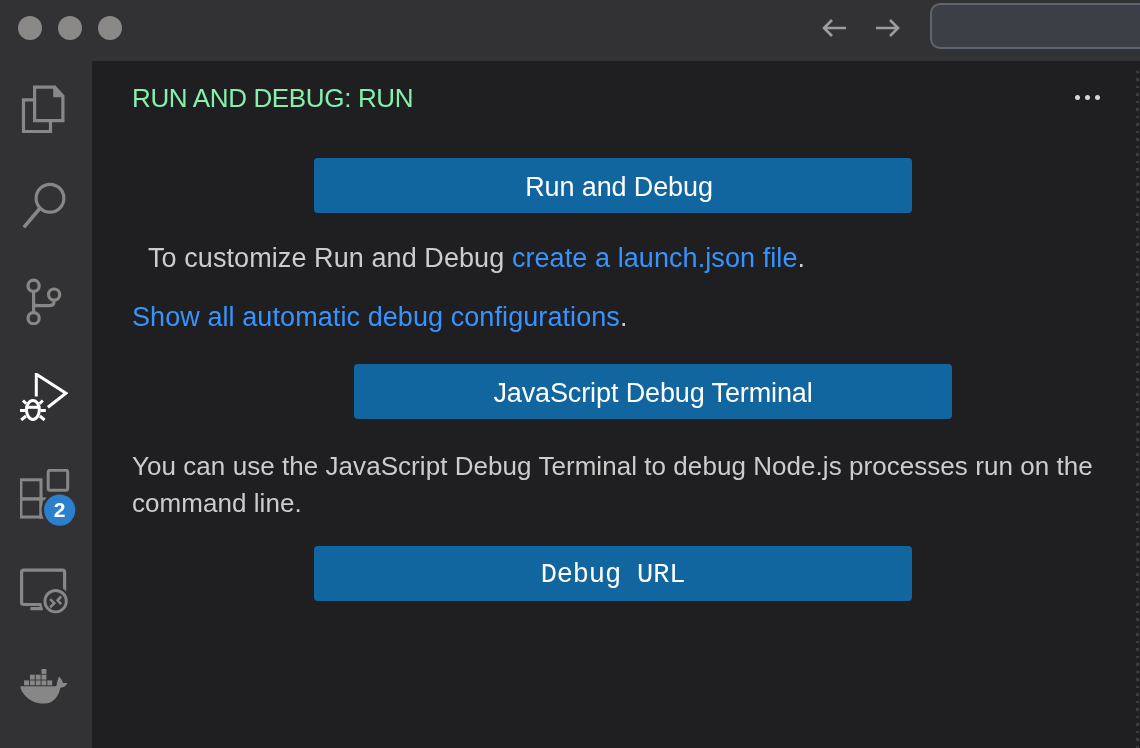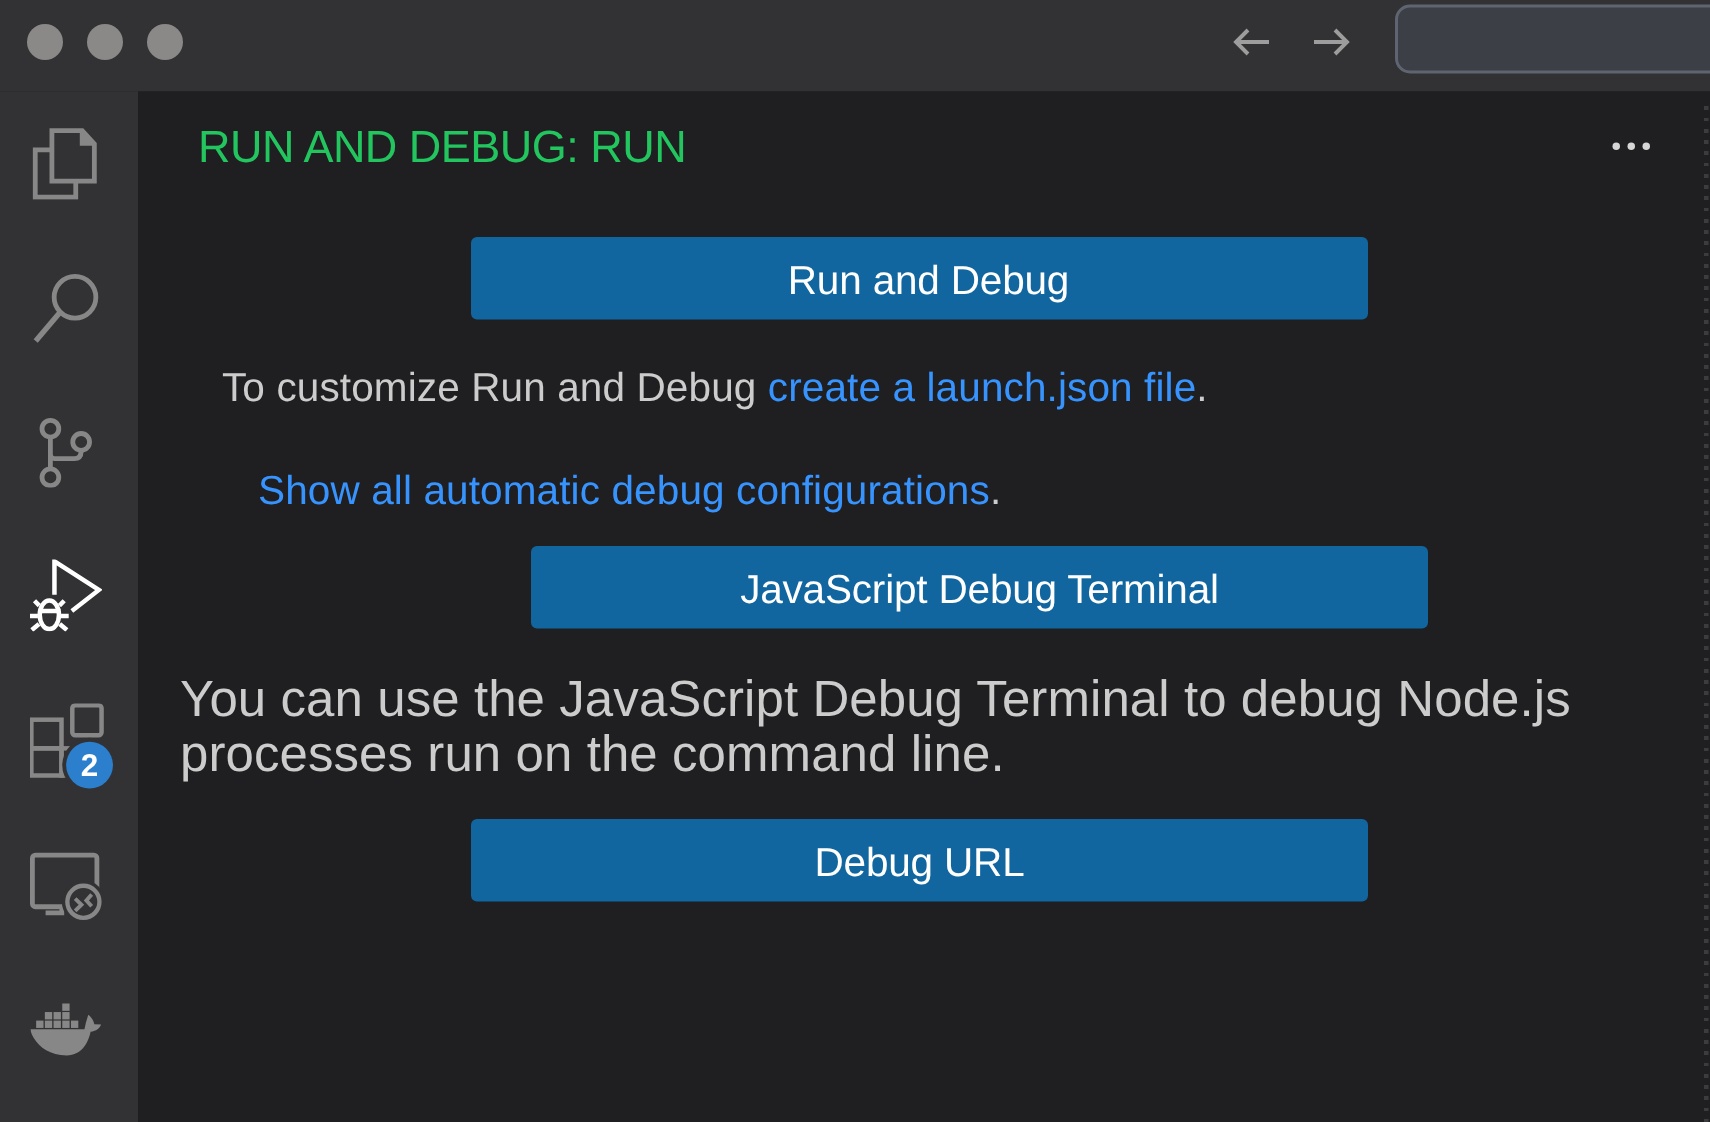--- a/index.html
+++ b/index.html
@@ -5,28 +5,28 @@
   * { margin:0; padding:0; box-sizing:border-box; }
   html,body { width:1140px; height:748px; overflow:hidden; background:#1f1f21; font-family:"Liberation Sans", sans-serif; }
   .abs { position:absolute; }
   #titlebar { left:0; top:0; width:1140px; height:61px; background:#323234; }
   .light { width:24px; height:24px; border-radius:50%; background:#8a8988; top:16.4px; }
   #searchbox { left:930px; top:3px; width:230px; height:46px; border-radius:10px; background:#3c3f45; border:2px solid #5e6470; }
   #activitybar { left:0; top:61px; width:92px; height:687px; background:#323234; }
   #panel { left:92px; top:61px; width:1048px; height:687px; background:#1f1f21; }
   #rightdots { left:1136px; top:66px; width:3px; height:682px;
     background:repeating-linear-gradient(to bottom, #1f1f21 0 5px, #3c3c3e 5px 7.5px); }
-  #header { left:132px; top:86.5px; font-size:30px; line-height:23px; color:#22c55e; letter-spacing:-0.35px; }
+  #header { left:132px; top:86.5px; font-size:26px; line-height:23px; color:#86efac; letter-spacing:-0.35px; }
   #menudots { left:1075px; top:94.6px; display:flex; }
   #menudots i { display:block; width:5px; height:5px; border-radius:50%; background:#d6d6d6; margin-right:4.8px; }
   .btn { left:314px; width:598px; height:55px; background:#11669f; border-radius:4px;
     color:#ffffff; font-size:27px; line-height:58.5px; letter-spacing:-0.12px; text-align:center; }
   .txt { left:132px; font-size:27px; line-height:27px; color:#cccccc; letter-spacing:0.08px; }
   .txt a { color:#3794ff; text-decoration:none; }
-  #para { left:120px; top:448.2px; width:975px; font-size:34px; line-height:36.5px; color:#cccccc; letter-spacing:0.05px; }
+  #para { left:132px; top:448.2px; width:975px; font-size:26px; line-height:36.5px; color:#cccccc; letter-spacing:0.05px; }
   svg { display:block; }
 </style>
 </head>
 <body>
 <div class="abs" id="titlebar">
   <div class="abs light" style="left:18px;"></div>
   <div class="abs light" style="left:57.5px;"></div>
   <div class="abs light" style="left:97.5px;"></div>
   <svg class="abs" style="left:820px; top:16px;" width="30" height="24" viewBox="0 0 30 24">
     <path d="M4 12 H26 M12 4 L4 12 L12 20" fill="none" stroke="#9d9d9d" stroke-width="2.6"></path>
@@ -108,17 +108,17 @@
 </div>
 <div class="abs" id="panel"></div>
 <div class="abs" id="header">RUN AND DEBUG: RUN</div>
 <div class="abs" id="menudots">
     <i></i>
     <i></i>
     <i></i>
   </div>
 <div class="abs btn" style="top:158px;padding-left:12px;">Run and Debug</div>
 <div class="abs txt" style="top:245.3px;margin-left:16px;">To customize Run and Debug <a>create a launch.json file</a>.</div>
-<div class="abs txt" style="top:314px;margin-left:40px;"><a>Show all automatic debug configurations</a>.</div>
+<div class="abs txt" style="top:304px;"><a>Show all automatic debug configurations</a>.</div>
 <div class="abs btn" style="top:364px;margin-left:40px;">JavaScript Debug Terminal</div>
 <div class="abs" id="para">You can use the JavaScript Debug Terminal to debug Node.js processes run on the command line.</div>
-<div class="abs btn" style="top:546px;">Debug URL</div>
+<div class="abs btn" style="top:546px;font-family:Liberation Mono, monospace;">Debug URL</div>
 <div class="abs" id="rightdots"></div>
 
 </body></html>

